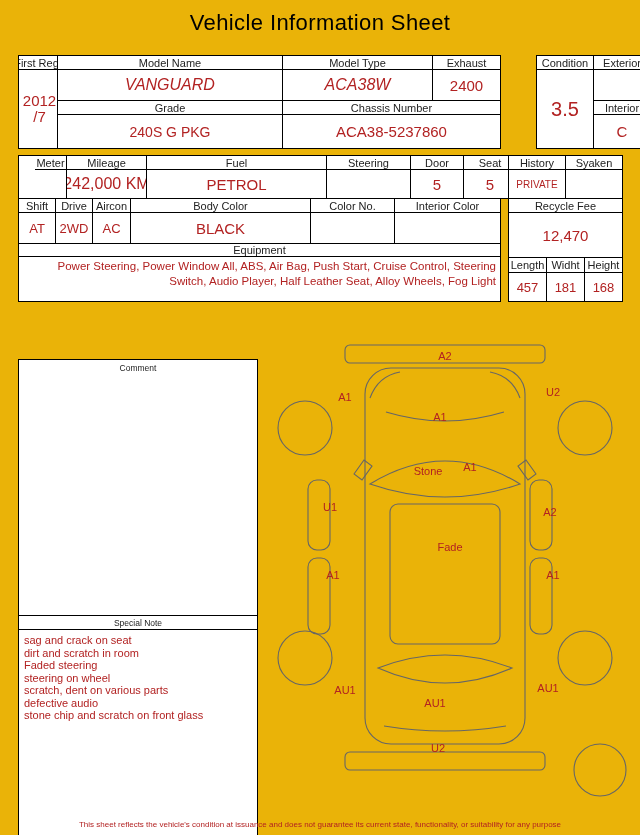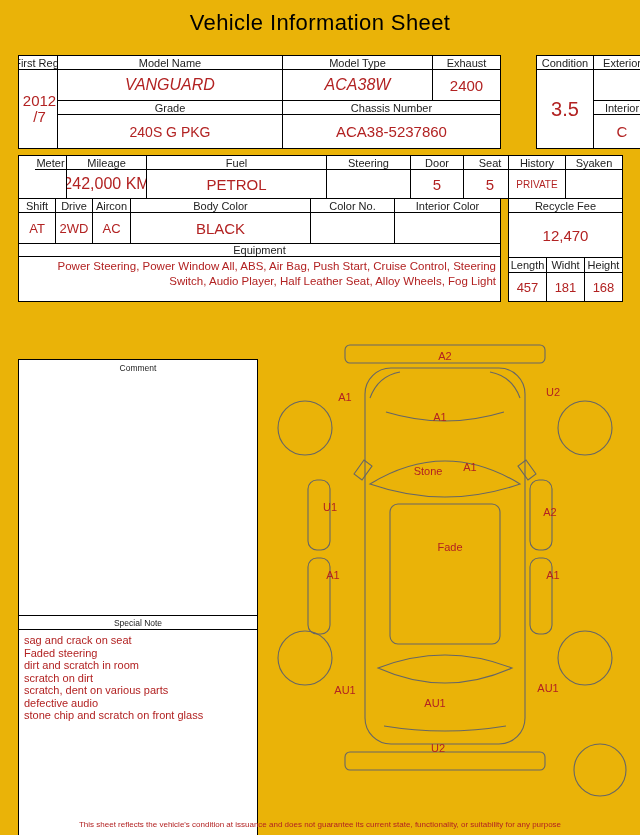--- a/index.html
+++ b/index.html
@@ -122,23 +122,23 @@
     <div class="v fs13" style="grid-area:6/3/7/5">181</div>
     <div class="v fs13" style="grid-area:6/5/7/7">168</div>
   </div>
 
   <div class="panel">
     <div class="head">Comment</div>
     <div class="space"></div>
     <div class="head2">Special Note</div>
     <div class="notes">
       <div>sag and crack on seat</div>
+      <div>dirt and scratch in room</div>
       <div>Faded steering</div>
-      <div>dirt and scratch in room</div>
-      <div>scratch on dirt</div>
+      <div>steering on wheel</div>
       <div>scratch, dent on various parts</div>
       <div>defective audio</div>
       <div>stone chip and scratch on front glass</div>
     </div>
   </div>
 
   <svg class="diagram" width="364" height="500" viewBox="0 0 364 500">
     <rect x="79" y="33" width="200" height="18" rx="5"></rect>
     <rect x="99" y="56" width="160" height="376" rx="26"></rect>
     <path d="M104,86 Q112,64 134,60"></path>

